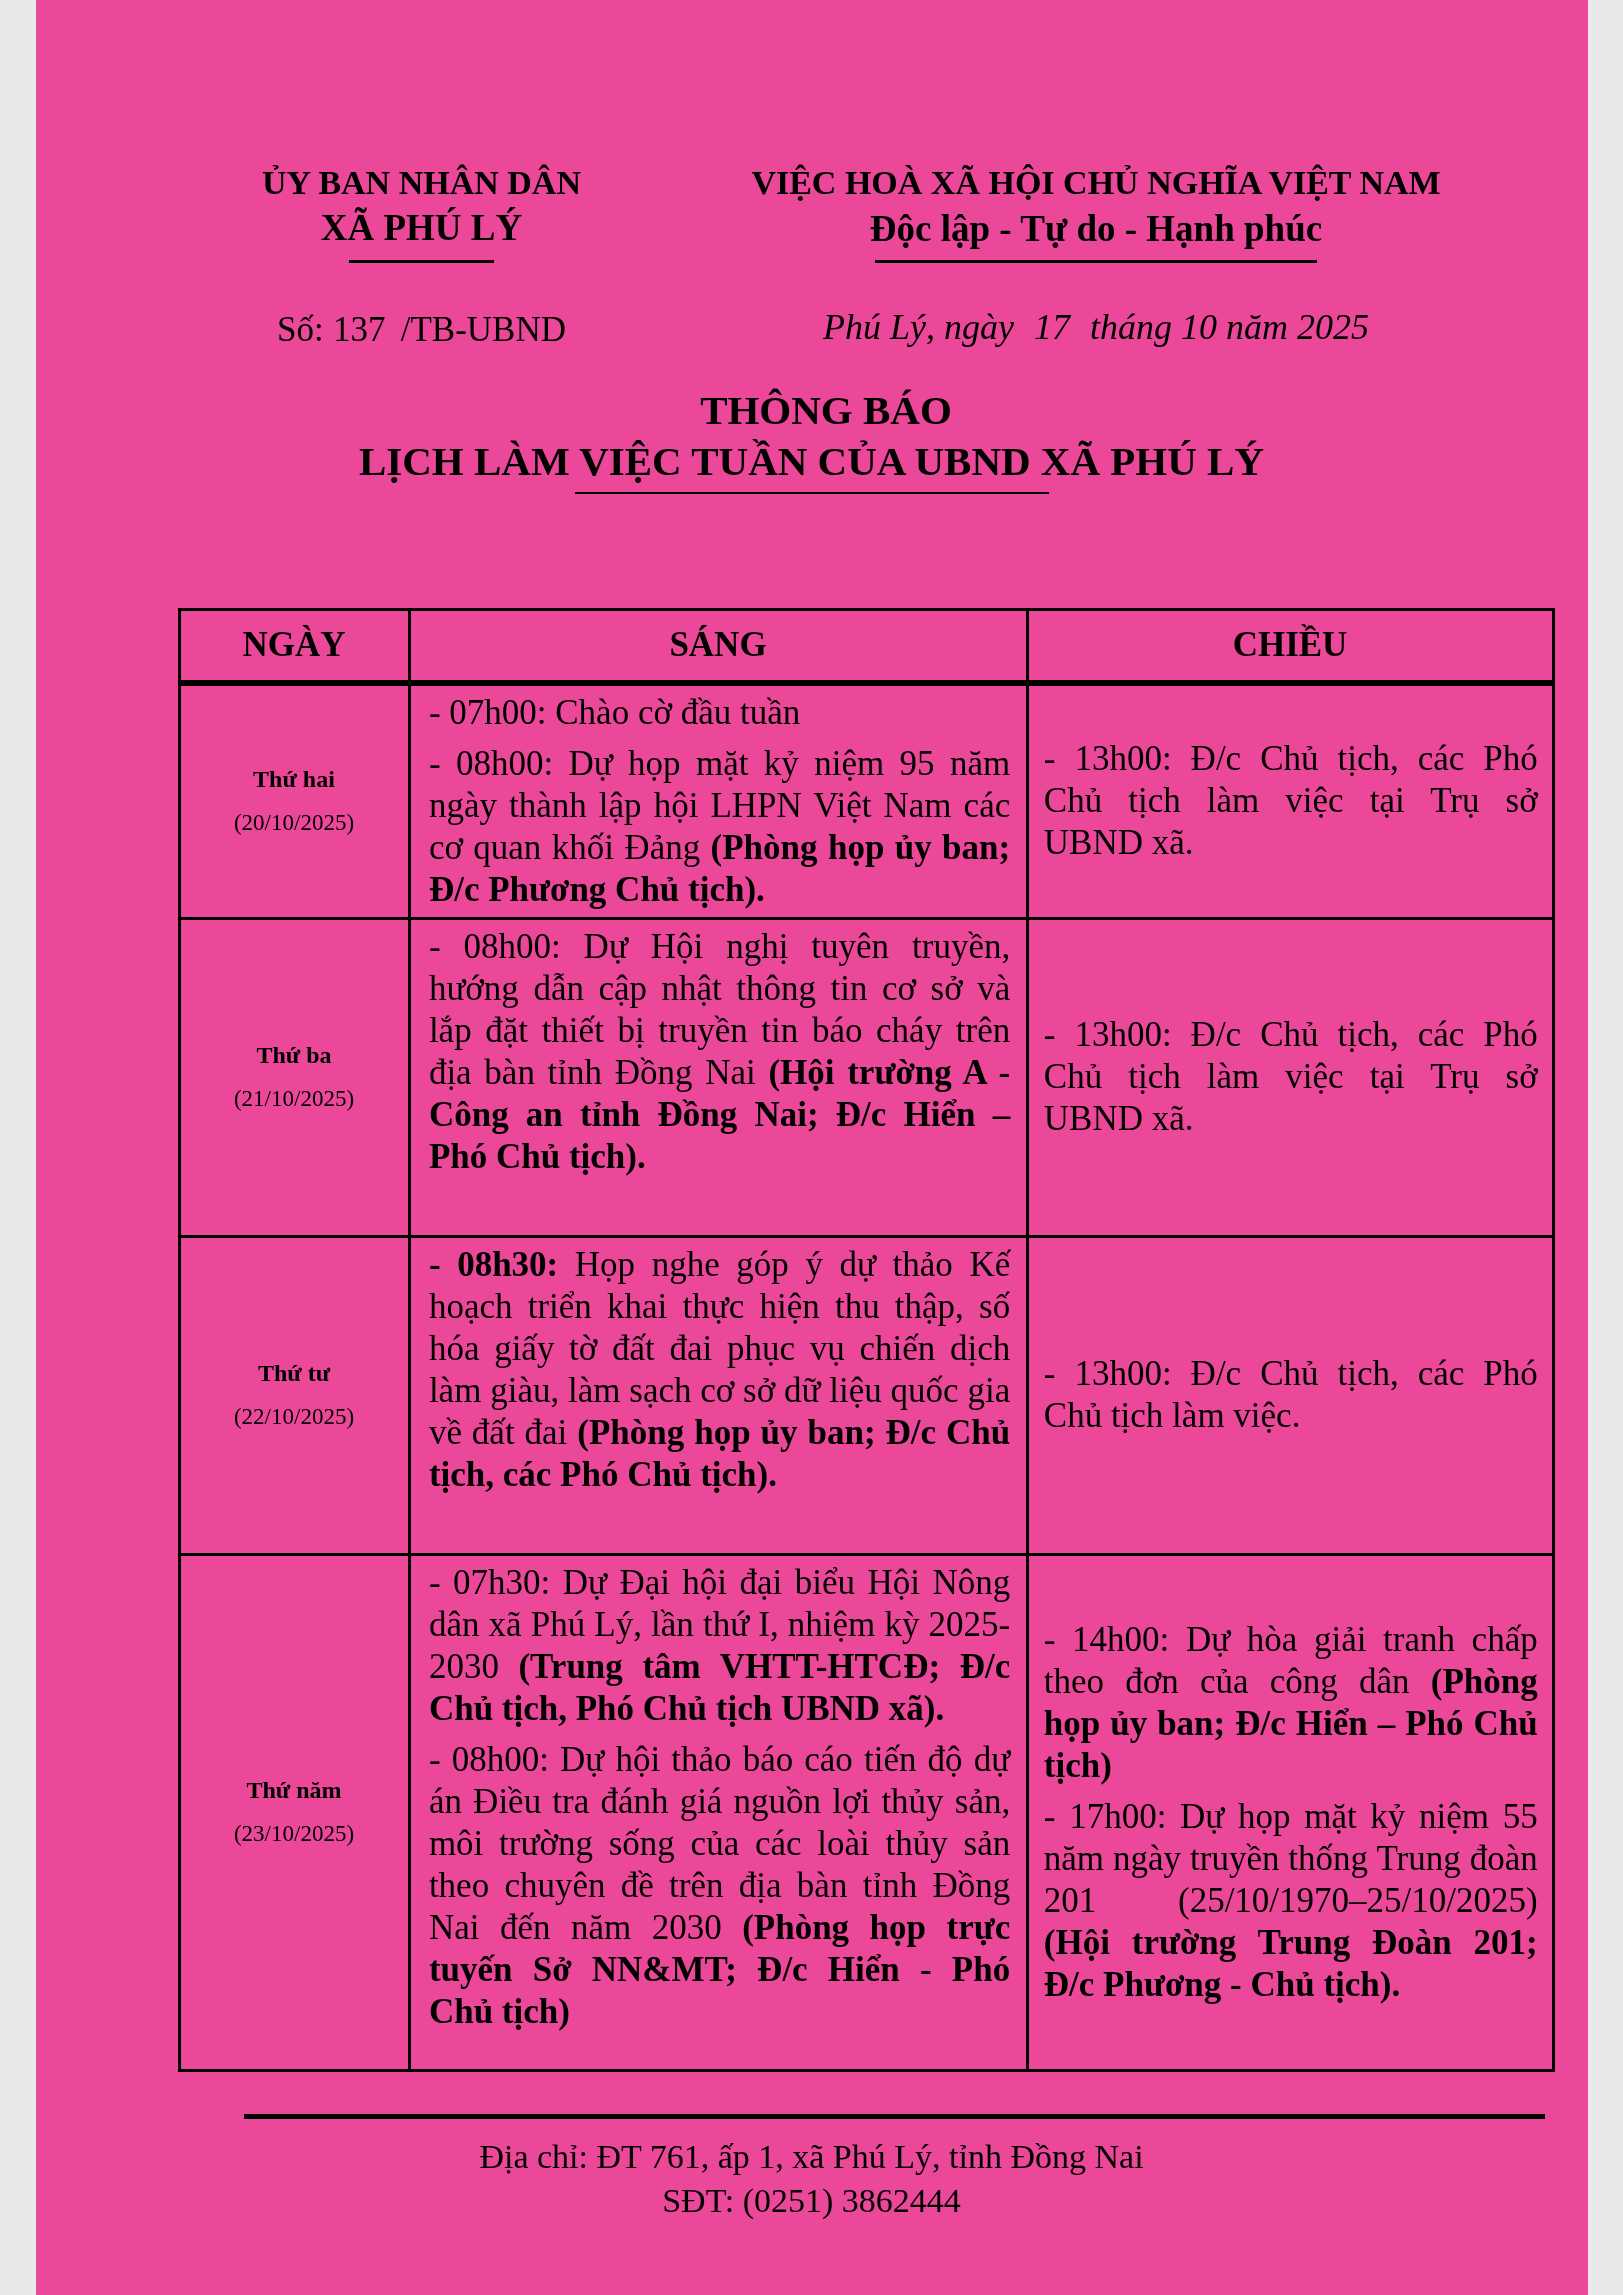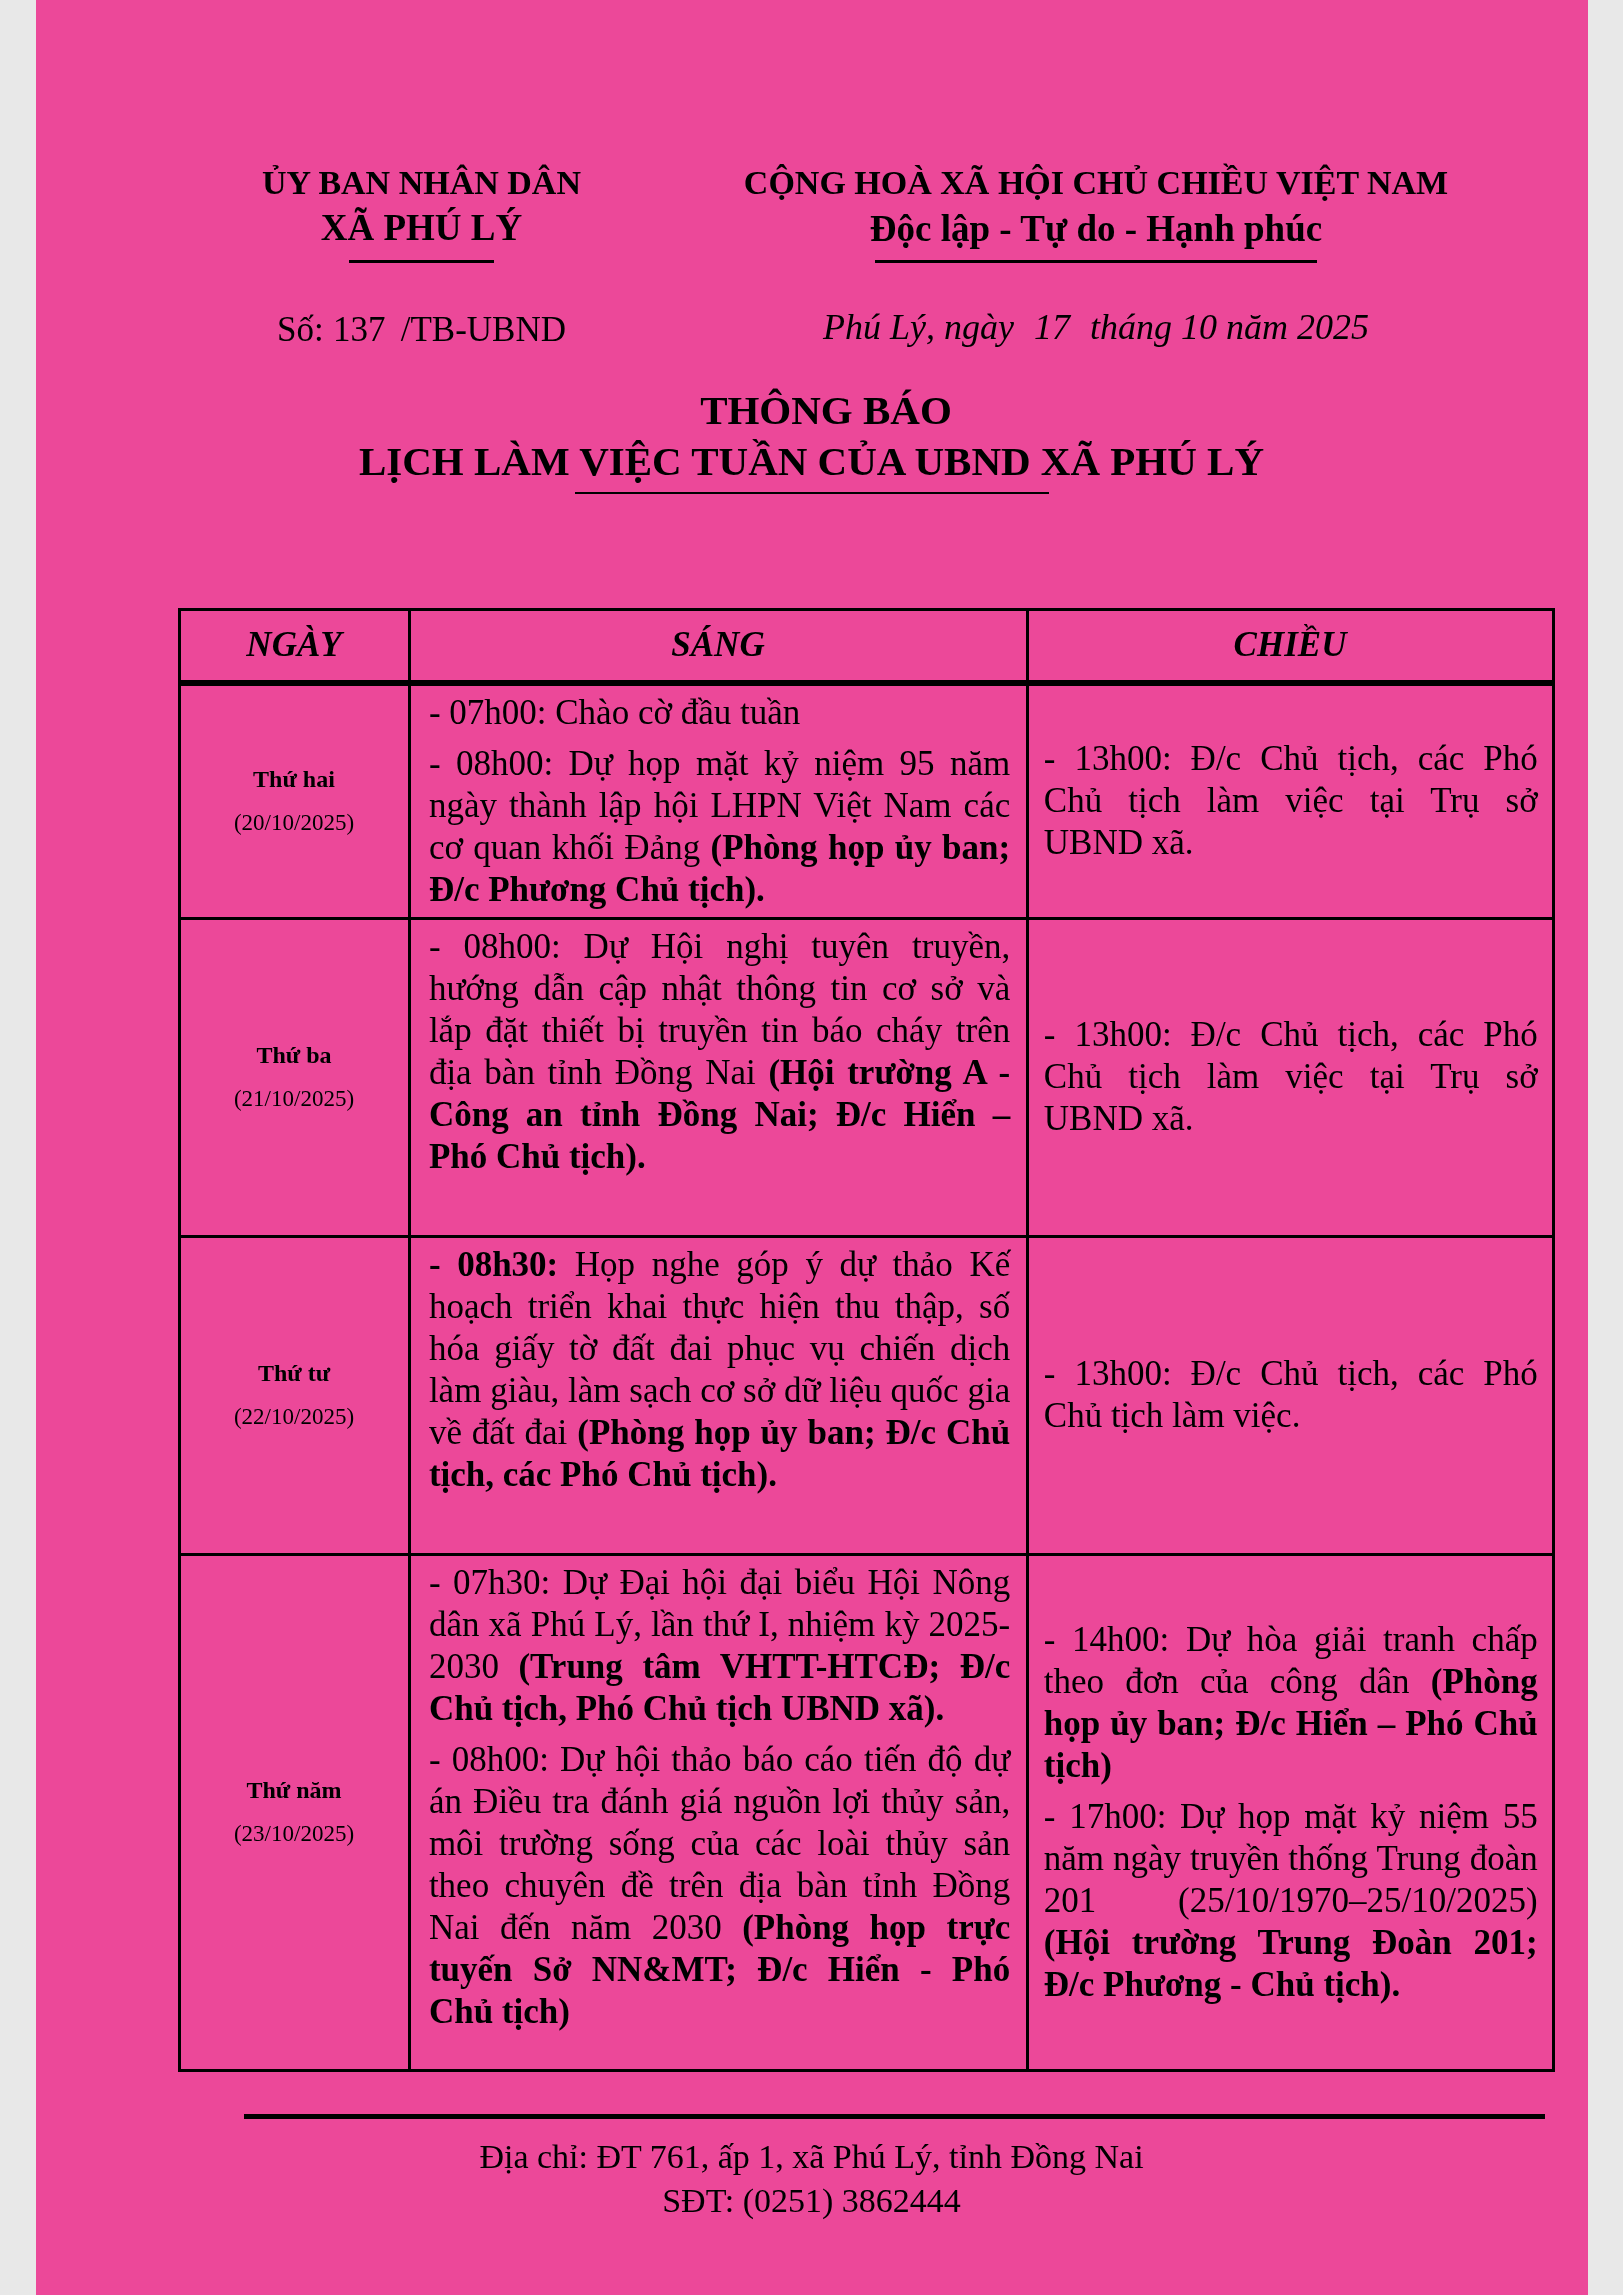--- a/index.html
+++ b/index.html
@@ -33,21 +33,21 @@
   .rule-title { width:474px; height:2.3px; background:#000; margin:4.6px auto 0; }
 
   
   table.schedule {
     position:absolute; top:608px; left:142px; width:1373px;
     border-collapse:collapse; table-layout:fixed;
   }
   .schedule th, .schedule td { border:3.1px solid #000; }
   .schedule thead th {
     border-bottom:6.9px solid #000;
-    font-size:35px; font-weight:bold; padding:12.2px 0; text-align:center;font-style:italic;
+    font-size:35px; font-weight:bold; padding:12.2px 0; text-align:center;
   }
   .schedule tr.header-row { height:73px; }
   .schedule tr.r0 { height:226px; }
   .schedule tr.r1 { height:318px; }
   .schedule tr.r2 { height:318px; }
   .schedule tr.r3 { height:516px; }
 
   .schedule td { font-size:35px; line-height:42px; vertical-align:middle; }
   .schedule td.day { text-align:center; padding:0 4.6px; }
   .day-name { font-weight:bold; font-size:24px; line-height:44px; }
@@ -70,21 +70,21 @@
 <div class="page">
 
   <div class="header-left">
     <div class="org-parent">ỦY BAN NHÂN DÂN</div>
     <div class="org-name">XÃ PHÚ LÝ</div>
     <div class="rule-sm"></div>
     <div class="doc-number"><span>Số:</span><span class="doc-num-val">137</span><span>/TB-UBND</span></div>
   </div>
 
   <div class="header-right">
-    <div class="country">CỘNG HOÀ XÃ HỘI CHỦ CHIỀU VIỆT NAM</div>
+    <div class="country">VIỆC HOÀ XÃ HỘI CHỦ NGHĨA VIỆT NAM</div>
     <div class="motto">Độc lập - Tự do - Hạnh phúc</div>
     <div class="rule-md"></div>
     <div class="place-date"><span>Phú Lý, ngày</span><span class="day-num">17</span><span>tháng 10 năm 2025</span></div>
   </div>
 
   <div class="title-block">
     <div class="title-1">THÔNG BÁO</div>
     <div class="title-2">LỊCH LÀM VIỆC TUẦN CỦA UBND XÃ PHÚ LÝ</div>
     <div class="rule-title"></div>
   </div>

